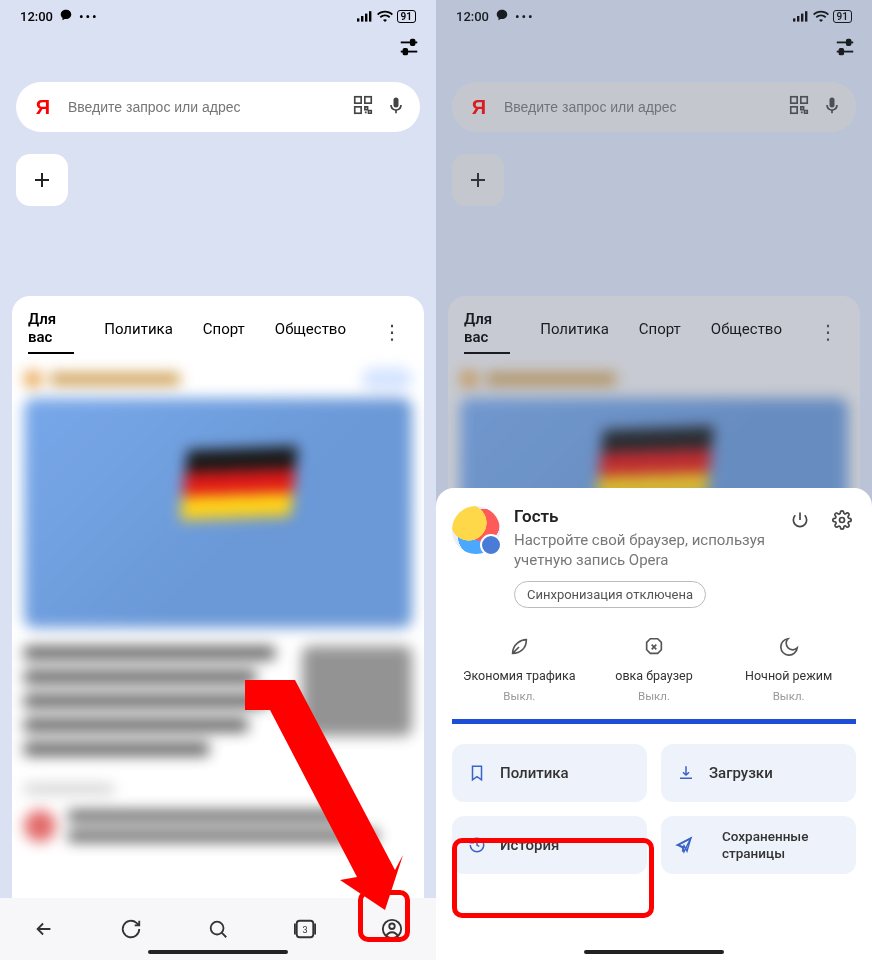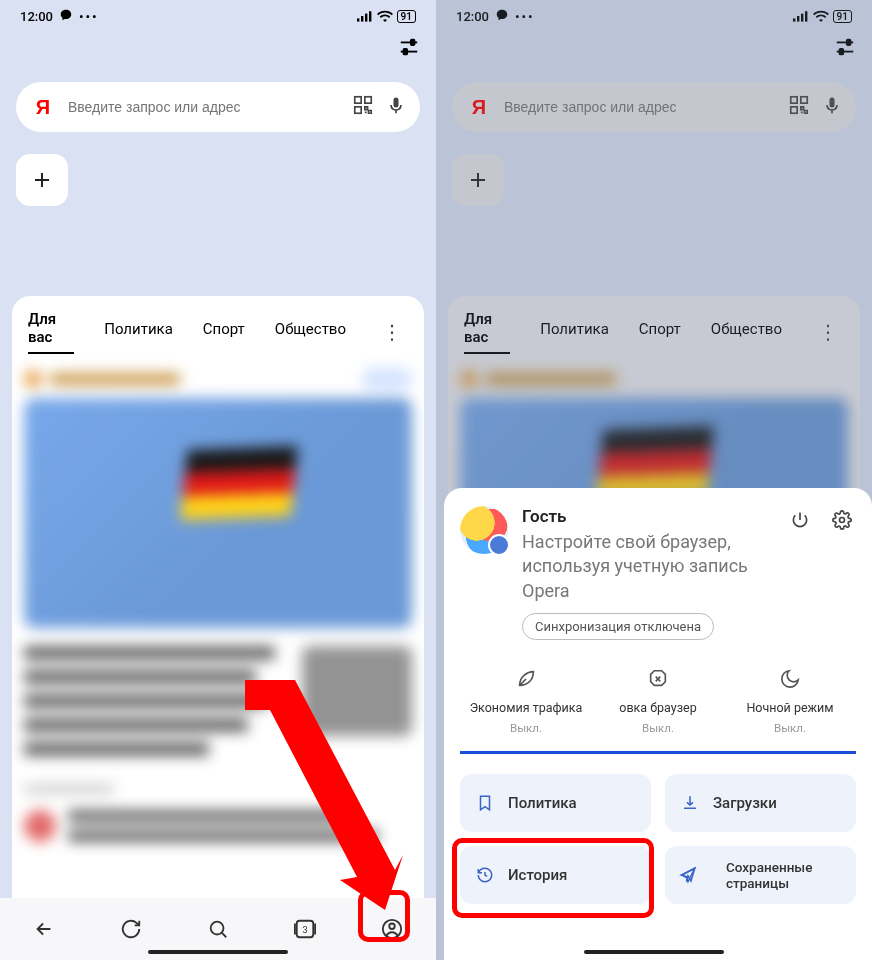--- a/index.html
+++ b/index.html
@@ -127,21 +127,21 @@
     z-index:7;
   }
 
   
   .dim-overlay {
     position:absolute; inset:0;
     background: rgba(100,110,130,.25);
     z-index:3;
   }
   .sheet {
-    position:absolute; left:8px;right:0;bottom:0;
+    position:absolute; left:0;right:0;bottom:0;
     height: 472px;
     background:#fff;
     border-radius: 18px 18px 0 0;
     z-index:4;
     padding: 18px 16px 10px;
   }
   .profile-row { display:flex; align-items:flex-start; gap:14px;}
   .avatar {
     width:48px;height:48px;border-radius:50%;
     background:
@@ -152,35 +152,35 @@
     position:relative;
     flex-shrink:0;
   }
   .avatar::after{
     content:""; position:absolute; right:-2px;bottom:-2px;
     width:18px;height:18px;border-radius:50%;
     background:#4a7bd6;border:2px solid #fff;
   }
   .profile-text { flex:1; }
   .profile-name { font-size:17px; font-weight:600; }
-  .profile-sub { font-size:18px; color:#777; margin-top:4px; line-height:1.35;}
+  .profile-sub { font-size:15px; color:#777; margin-top:4px; line-height:1.35;}
   .sync-pill {
     display:inline-block; margin-top:10px;
     border:1px solid #bbb;border-radius:999px;
     padding:5px 12px; font-size:13px;color:#555;
   }
   .sheet-icons { display:flex; gap:14px; color:#444;}
   .sheet-icons .ic {
     width:28px;height:28px;display:flex;align-items:center;justify-content:center;
   }
 
   .mode-row {
     display:flex; justify-content:space-around;
     margin-top:24px; padding-bottom:16px;
-    border-bottom:3px solid #1d4ed8;
+    border-bottom:5px solid #1d4ed8;
   }
   .mode {
     display:flex;flex-direction:column;align-items:center;gap:6px;
     width:120px;text-align:center;
   }
   .mode .mic {
     width:30px;height:30px;display:flex;align-items:center;justify-content:center;
     color:#555;
   }
   .mode-title { font-size:12.5px;color:#333;}

